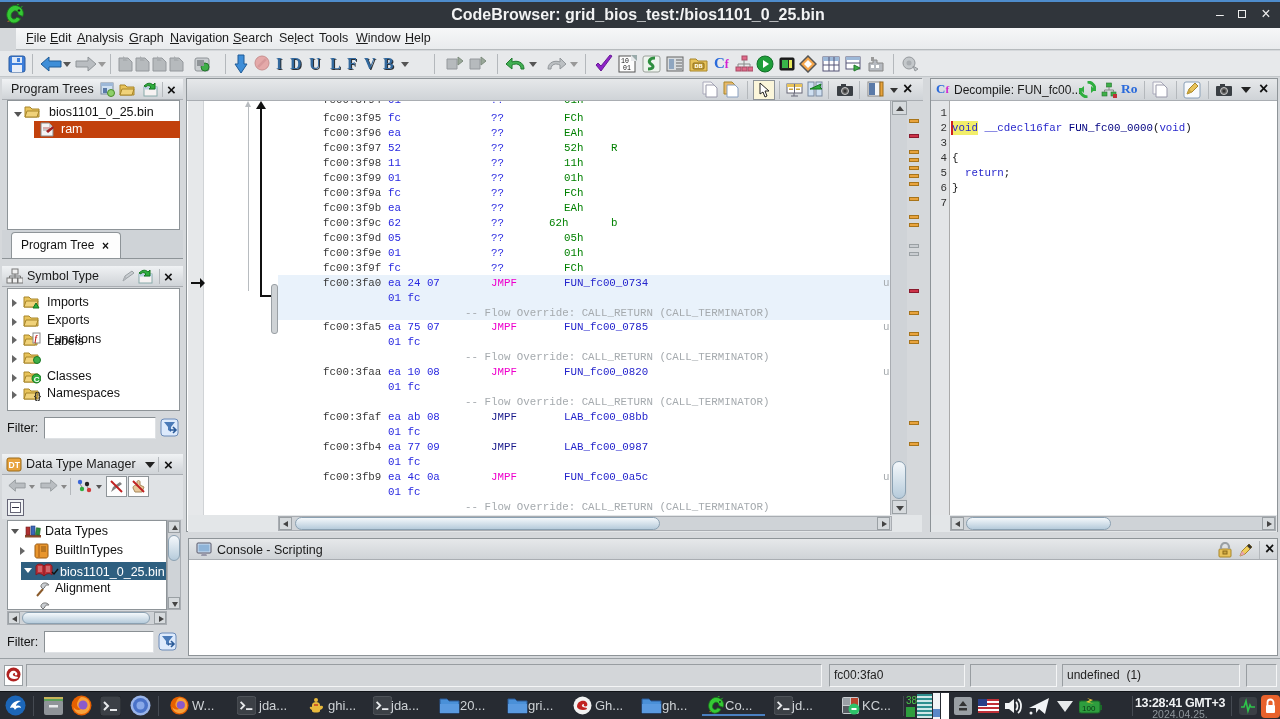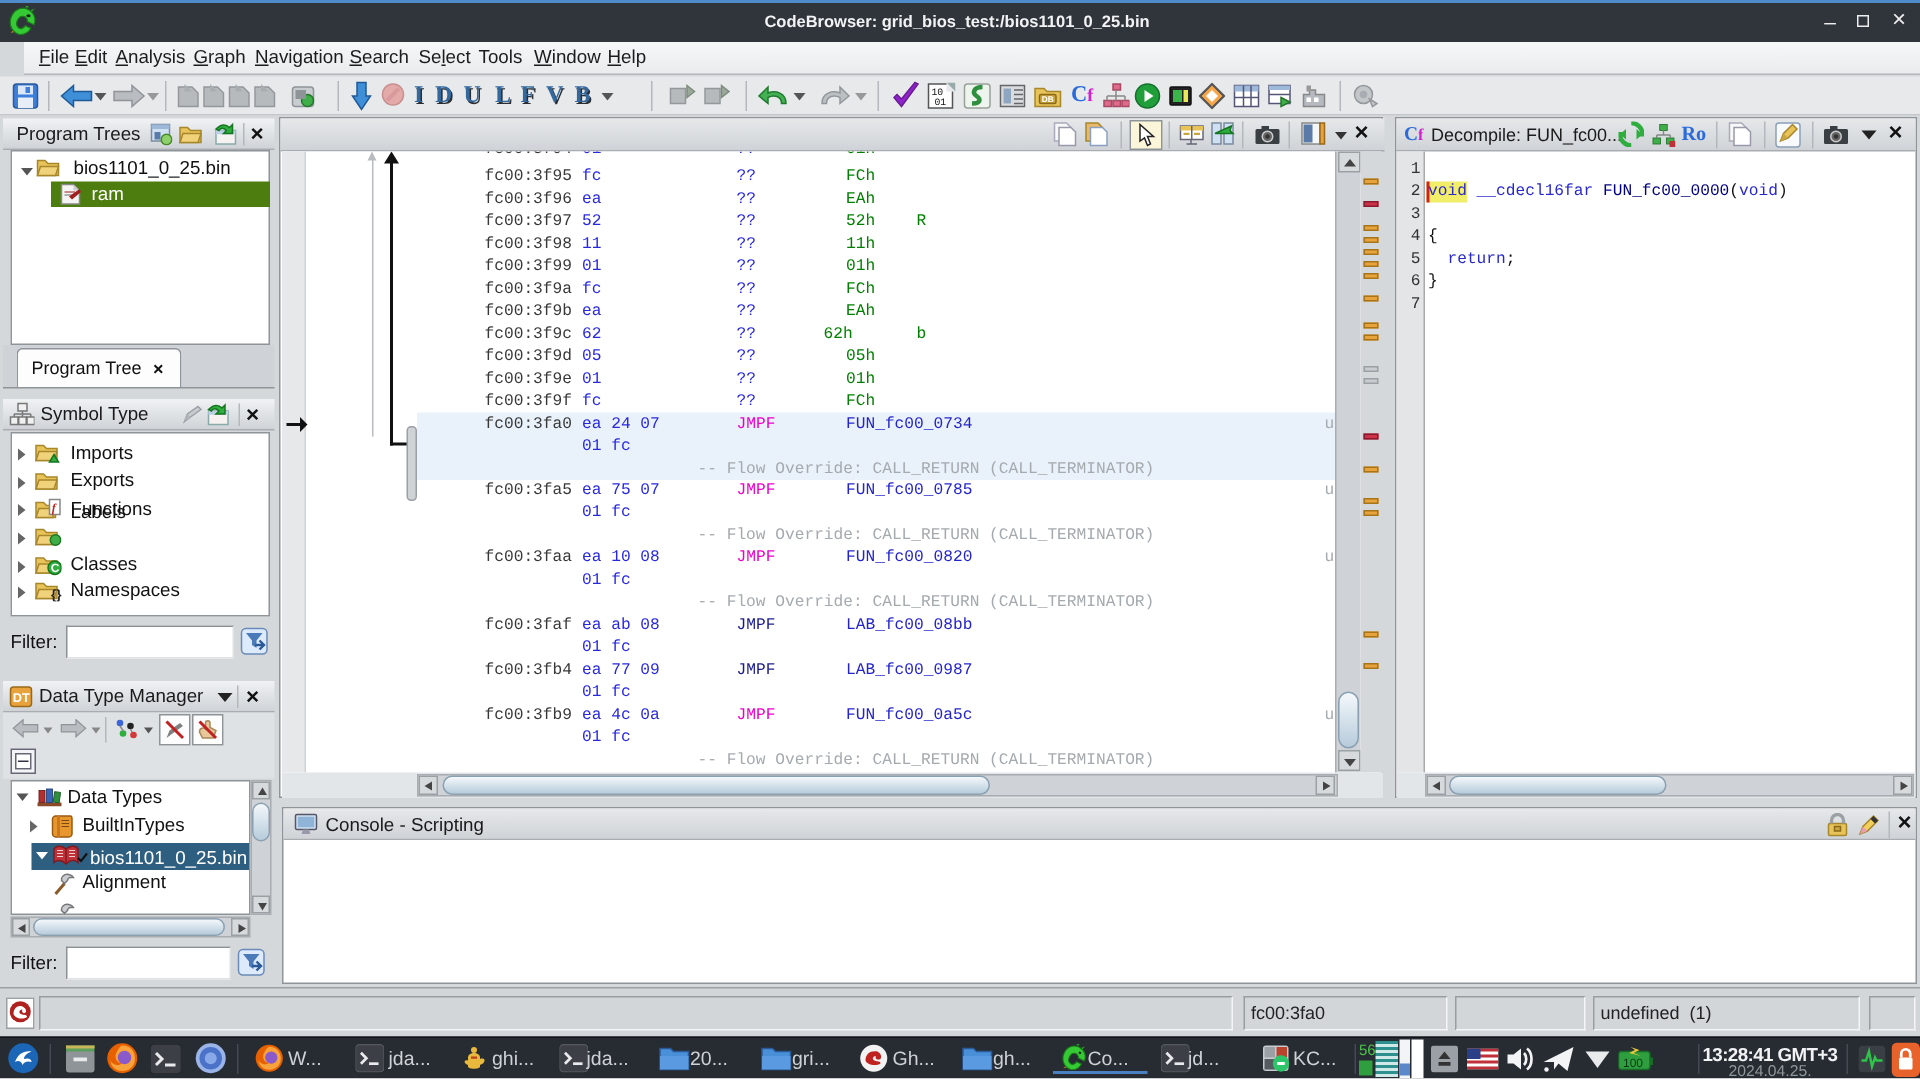--- a/index.html
+++ b/index.html
@@ -17,21 +17,21 @@
 .seg{background:#d3d6d9;border:1px solid;border-color:#989da1 #f4f5f6 #f4f5f6 #989da1;font-size:12px;color:#222}
 .ftxt{font-size:12.5px;color:#111}
 .ad{color:#383838}.by{color:#2828e0}.b{color:#2828e0}.g{color:#008000}.m{color:#ee00cc}.k{color:#1a1a8c}.l{color:#2424cc}.fl{color:#a5aaae}
 .kw{color:#2828cc}.fn{color:#000080}.pl{color:#111}
 .inp{background:#fff;border:1px solid;border-color:#8a9094 #dfe2e5 #dfe2e5 #8a9094}
 </style></head><body>
 <div id="s">
 
 <div class="a" style="left:0;top:0;width:1280px;height:28px;background:#30353b">
   <div class="a" style="left:0;top:0;width:1280px;height:2px;background:#4e8ccc"></div>
-  <div class="a" style="left:0;top:3px;width:1276px;text-align:center;color:#f2f3f4;font-size:11px;font-weight:bold;line-height:24px">CodeBrowser: grid_bios_test:/bios1101_0_25.bin</div>
+  <div class="a" style="left:0;top:3px;width:1276px;text-align:center;color:#f2f3f4;font-size:16px;font-weight:bold;line-height:24px">CodeBrowser: grid_bios_test:/bios1101_0_25.bin</div>
   <div class="a" style="left:1212px;top:3px;width:16px;color:#eee;font-size:14px;line-height:22px;text-align:center">–</div>
   <div class="a" style="left:1238px;top:10px;width:8px;height:8px;border:1.5px solid #eee;transform:rotate(0deg)"></div>
   <div class="a" style="left:1258px;top:3px;width:16px;color:#eee;font-size:16px;line-height:22px;text-align:center">×</div>
 </div>
 
 <svg class="a" style="left:5px;top:4px" width="20" height="21" viewBox="0 0 20 21">
   <path d="M4 16 L2 18 L6 17 Z" fill="#c87820"></path>
   <g transform="rotate(25 10 10)">
         <path d="M13 2 C7 0 2 4 2 10 C2 16 7 20 12 19 C15 18 17 15 17 12 L13 12 C13 14 11 16 9 15 C6 14 6 8 9 7 C11 6 13 8 13 9 L18 9 C18 6 16 3 13 2 Z" fill="#35c935" stroke="#1a7a1a" stroke-width=".8"></path>
         <path d="M8 1 L7 -2 L10 0 Z M12 1 L14 -1 L13 2 Z" fill="#2aa52a"></path>
@@ -247,21 +247,21 @@
     <div class="sep a" style="left:160px;top:3px;height:15px"></div>
     <div class="x a" style="left:165px;top:3px">×</div>
   </div>
   <div class="w a" style="left:5px;top:22px;width:173px;height:130px">
     <div class="tri a" style="left:6px;top:11px;border-left:4px solid transparent;border-right:4px solid transparent;border-top:5px solid #555"></div>
     <svg class="a" style="left:16px;top:4px" width="16" height="14" viewBox="0 0 16 14">
             <path d="M1 2 L6 2 L8 4 L15 4 L15 12 L1 12 Z" fill="#e8c35a" stroke="#a8862a"></path>
             <path d="M3 6 L15 6 L13 12 L1 12 Z" fill="#f0d27a" stroke="#a8862a"></path>
           </svg>
     <span class="ftxt a" style="left:41px;top:4px">bios1101_0_25.bin</span>
-    <div class="a" style="left:26px;top:20px;width:146px;height:17px;background:#4d7c0f">
+    <div class="a" style="left:26px;top:20px;width:146px;height:17px;background:#c2410c">
       <svg class="a" style="left:6px;top:1px" width="14" height="15" viewBox="0 0 14 15">
               <path d="M1 1 h8 l4 4 v9 h-12 z" fill="#f4f4f4" stroke="#888"></path>
               <path d="M9 1 l4 4 h-4 z" fill="#ccc"></path>
               <line x1="3" y1="6" x2="10" y2="6" stroke="#b66"></line>
               <line x1="3" y1="8" x2="10" y2="8" stroke="#999"></line>
               <path d="M6 9 L13 4 L14 6 L8 11 Z" fill="#a02020"></path>
             </svg>
       <span class="a" style="left:27px;top:1px;color:#fff;font-size:12.5px">ram</span>
     </div>
   </div>
@@ -805,21 +805,21 @@
   <svg class="a" style="left:841px;top:4px" width="19" height="19" viewBox="0 0 19 19">
         <rect x="1" y="1" width="17" height="17" rx="2" fill="#c8ccd0"></rect>
         <rect x="2" y="2" width="7" height="7" fill="#9aa0a6"></rect>
         <rect x="10" y="2" width="7" height="7" fill="#b8442e"></rect>
         <rect x="2" y="10" width="7" height="7" fill="#555b61"></rect>
         <circle cx="13" cy="13" r="5.5" fill="#2ec46a"></circle>
         <rect x="10.5" y="12" width="5" height="2" fill="#fff"></rect>
       </svg>
   <span class="a" style="left:862px;top:6px">KC...</span>
   <div class="a" style="left:903px;top:4px;width:1px;height:20px;background:#454a52"></div>
-  <span class="a" style="left:906px;top:3px;font-size:10px;color:#4ac44a">56</span>
+  <span class="a" style="left:906px;top:3px;font-size:10px;color:#4ac44a">38</span>
   <div class="a" style="left:906px;top:15px;width:9px;height:10px;background:#2e9e3e"></div>
   <div class="a" style="left:917px;top:2px;width:15px;height:24px;background:repeating-linear-gradient(#2e8f8f 0 2px,#cfe8e8 2px 4px)"></div>
   <div class="a" style="left:933px;top:1px;width:7px;height:26px;background:#f2f4f6"></div>
   <div class="a" style="left:941px;top:1px;width:8px;height:26px;background:#fff"></div>
   <div class="a" style="left:933px;top:17px;width:7px;height:8px;background:#5a88c8"></div>
   <svg class="a" style="left:954px;top:5px" width="18" height="18" viewBox="0 0 18 18">
         <rect x="0" y="0" width="18" height="18" rx="2" fill="#9aa0a5"></rect>
         <path d="M5 9 L9 4 L13 9 Z" fill="#333"></path>
         <rect x="5" y="11" width="8" height="2.5" fill="#333"></rect>
       </svg>

